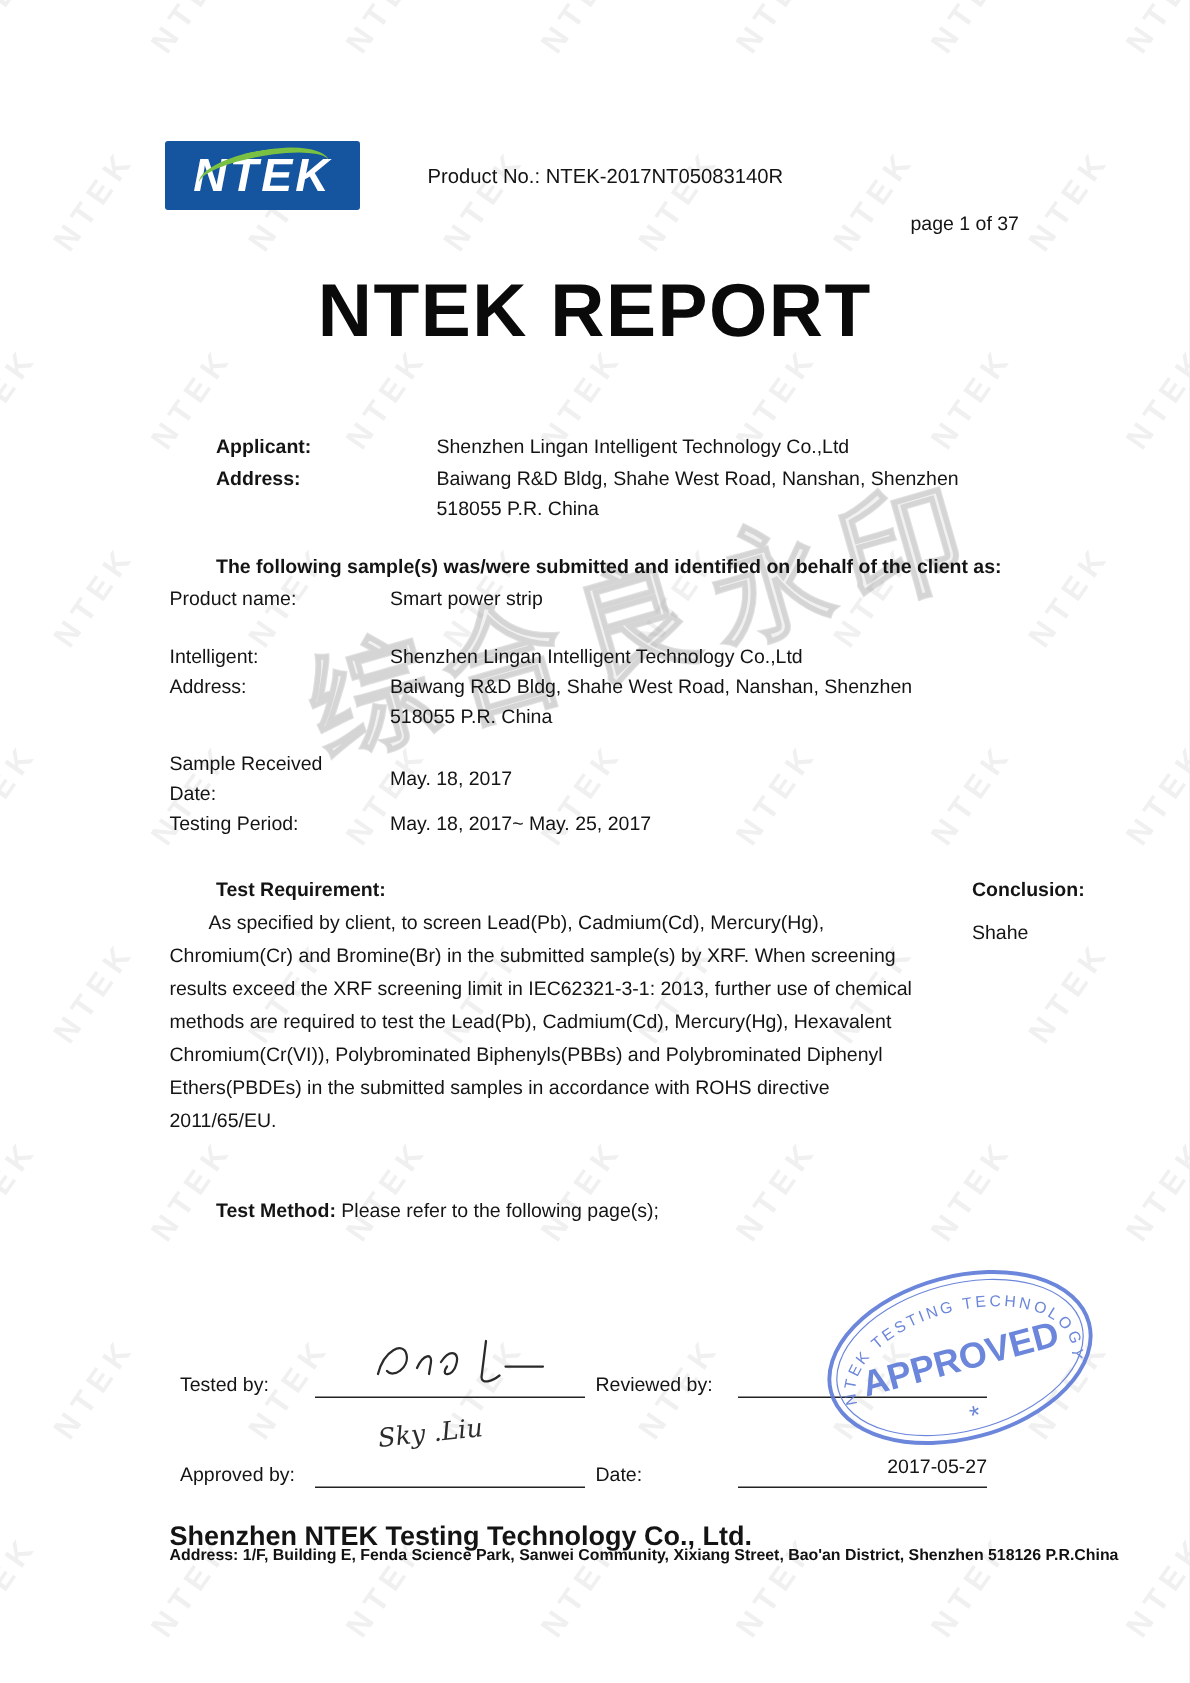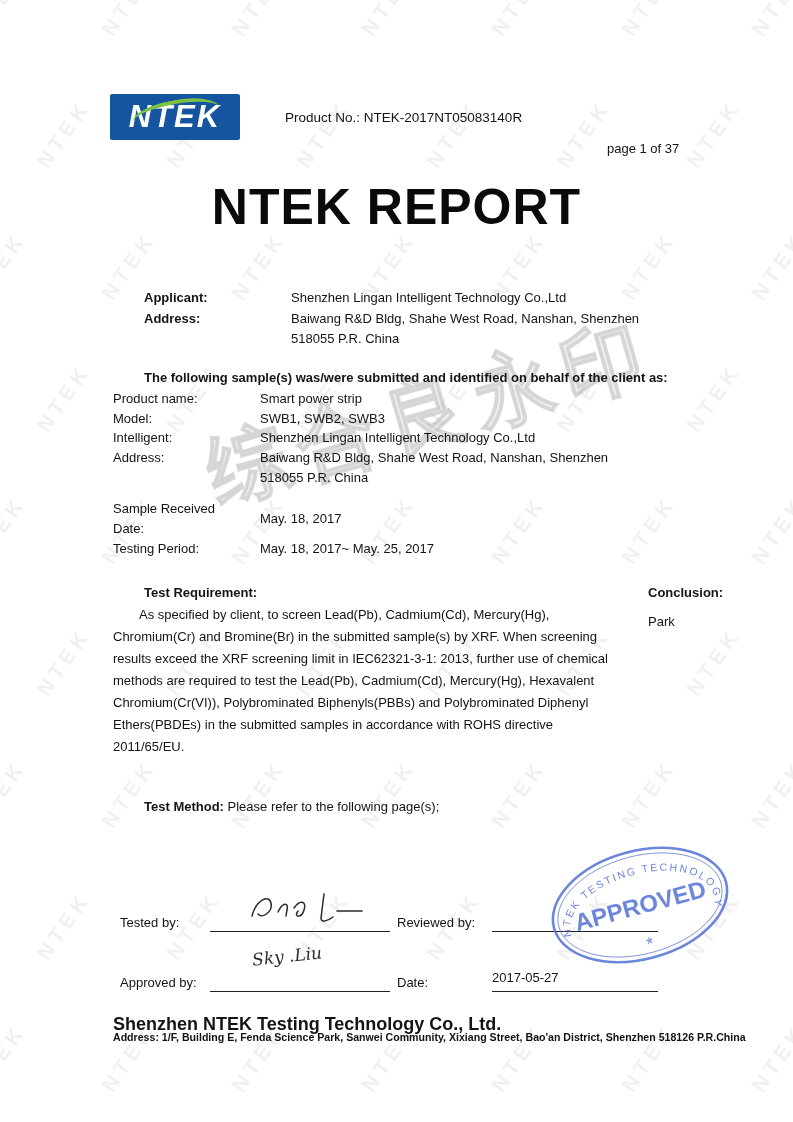--- a/index.html
+++ b/index.html
@@ -140,24 +140,20 @@
         <span>518055 P.R. China</span>
       </span>
     </div>
 
     <div class="abs b" style="left:113px;top:368px">The following sample(s) was/were submitted and identified on behalf of the client as:</div>
 
     <div class="row" style="top:389px">
       <span class="lbl">Product name:</span>
       <span>Smart power strip</span>
     </div>
-    <div class="row" style="top:409px">
-      <span class="lbl">Model:</span>
-      <span>SWB1, SWB2, SWB3</span>
-    </div>
     <div class="row" style="top:428px">
       <span class="lbl">Intelligent:</span>
       <span>Shenzhen Lingan Intelligent Technology Co.,Ltd</span>
     </div>
     <div class="row" style="top:448px">
       <span class="lbl">Address:</span>
       <span>
         <span>Baiwang R&amp;D Bldg, Shahe West Road, Nanshan, Shenzhen</span><br>
         <span>518055 P.R. China</span>
       </span>
@@ -165,21 +161,21 @@
 
     <div class="abs" style="left:113px;top:499px">Sample Received</div>
     <div class="abs" style="left:113px;top:519px">Date:</div>
     <div class="abs" style="left:260px;top:509px">May. 18, 2017</div>
 
     <div class="abs" style="left:113px;top:539px">Testing Period:</div>
     <div class="abs" style="left:260px;top:539px">May. 18, 2017~ May. 25, 2017</div>
 
     <div class="abs b" style="left:113px;top:583px">Test Requirement:</div>
     <div class="abs b" style="left:617px;top:583px">Conclusion:</div>
-    <div class="abs" style="left:648px;top:612px">Park</div>
+    <div class="abs" style="left:648px;top:612px">Shahe</div>
 
     <div class="para">As specified by client, to screen Lead(Pb), Cadmium(Cd), Mercury(Hg), Chromium(Cr) and Bromine(Br) in the submitted sample(s) by XRF. When screening results exceed the XRF screening limit in IEC62321-3-1: 2013, further use of chemical methods are required to test the Lead(Pb), Cadmium(Cd), Mercury(Hg), Hexavalent Chromium(Cr(VI)), Polybrominated Biphenyls(PBBs) and Polybrominated Diphenyl Ethers(PBDEs) in the submitted samples in accordance with ROHS directive 2011/65/EU.</div>
 
     <div class="abs" style="left:113px;top:797px">
       <span class="b">Test Method:</span><span> Please refer to the following page(s);</span>
     </div>
 
     <div class="abs" style="left:120px;top:913px">Tested by:</div>
     <div class="uline" style="left:210px;top:931px;width:180px"></div>
     <svg class="abs" style="left:242px;top:884px" width="140" height="50" viewBox="0 0 140 50">
@@ -188,21 +184,21 @@
 
     <div class="abs" style="left:397px;top:913px">Reviewed by:</div>
     <div class="uline" style="left:492px;top:931px;width:166px"></div>
 
     <div class="abs" style="left:120px;top:973px">Approved by:</div>
     <div class="uline" style="left:210px;top:991px;width:180px"></div>
     <div class="abs sig-script" style="left:252px;top:946px;transform:rotate(-6deg)">Sky .Liu</div>
 
     <div class="abs" style="left:397px;top:973px">Date:</div>
     <div class="uline" style="left:492px;top:991px;width:166px"></div>
-    <div class="abs" style="left:492px;top:968px;width:166px;text-align:left">2017-05-27</div>
+    <div class="abs" style="left:492px;top:968px;width:166px;text-align:right">2017-05-27</div>
 
     <svg class="stamp" viewBox="0 0 190 120">
       <ellipse cx="95" cy="60" rx="89" ry="54" fill="none" stroke="#5b79d6" stroke-width="2.6"></ellipse>
       <ellipse cx="95" cy="60" rx="84" ry="49" fill="none" stroke="#5b79d6" stroke-width="0.8"></ellipse>
       <path id="ringPath" d="M 27 85 A 74 40 0 1 1 163 85" fill="none"></path>
       <text fill="#5b79d6" font-size="10.5" letter-spacing="2" font-family="Liberation Sans, sans-serif">
         <textPath href="#ringPath" startOffset="14">NTEK TESTING TECHNOLOGY CO., LTD</textPath>
       </text>
       <text x="95" y="69" text-anchor="middle" fill="#5b79d6" font-size="24" font-weight="bold" font-family="Liberation Sans, sans-serif">APPROVED</text>
       <text x="95" y="106" text-anchor="middle" fill="#5b79d6" font-size="18">*</text>

